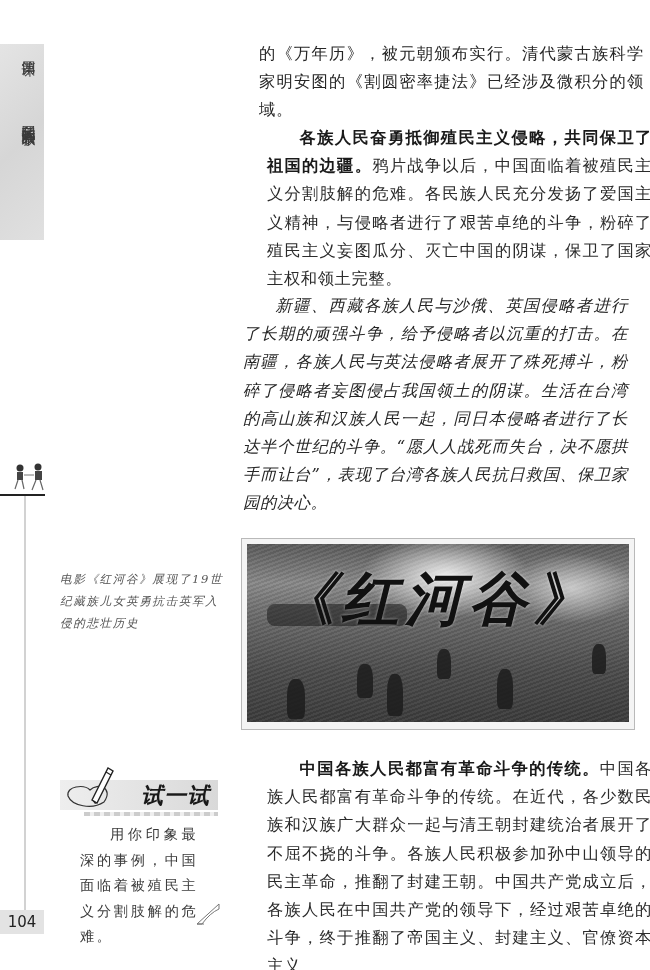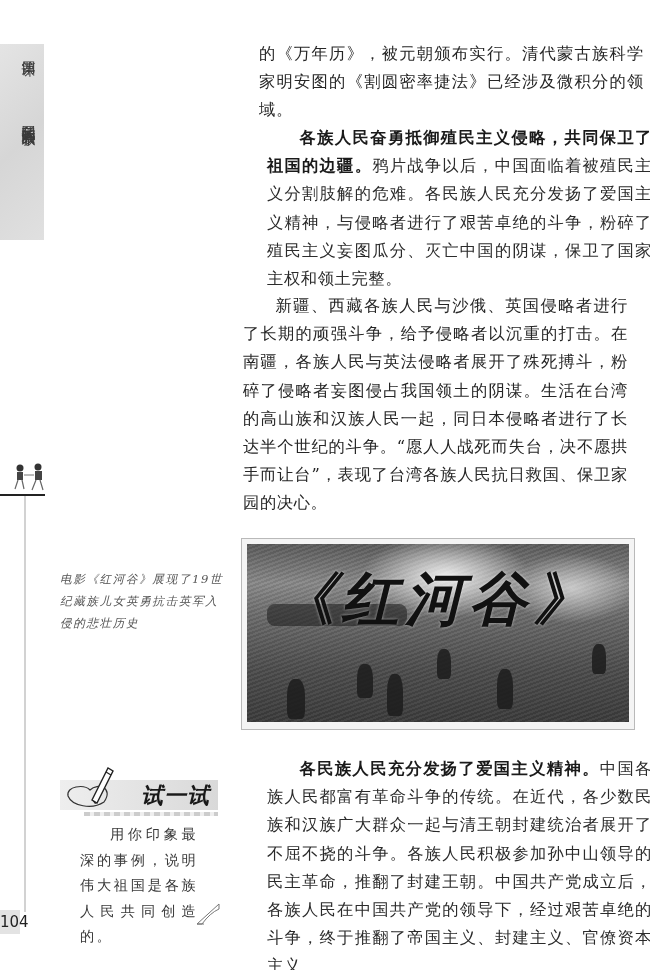--- a/index.html
+++ b/index.html
@@ -27,21 +27,21 @@
     margin:0; font-size:16.3px; line-height:28.2px; text-align:justify;
     text-align-last:left; letter-spacing:0.6px;
   }
   .kai { font-family:"DejaVu Serif","Liberation Serif",serif; color:#262626; }
   .song { font-family:"DejaVu Sans","Liberation Sans",sans-serif; color:#2b2b2b; font-weight:300;margin-left:24px; }
   .indent { text-indent:2em; }
   .bold { font-family:"DejaVu Sans","Liberation Sans",sans-serif; font-weight:bold; color:#1a1a1a; }
 
   .p1 { top:40px;margin-left:16px; }
   .p2 { top:124px; }
-  .p3 { top:292px; }
+  .p3 { top:292px;font-style:italic; }
   .p4 { top:755px; }
 
   .figures-icon {
     position:absolute; left:10px; top:462px; width:38px; height:30px;
   }
   .left-rule-h { position:absolute; left:0; top:494px; width:45px; height:2px; background:#222; }
   .left-rule-v { position:absolute; left:24px; top:496px; width:2px; height:416px; background:#d2d2d2; }
 
   .caption {
     position:absolute; left:60px; top:536px; width:165px;
@@ -85,21 +85,21 @@
   .tryit-body {
     position:absolute; left:80px; top:822px; width:118px;
     font-family:"DejaVu Sans","Liberation Sans",sans-serif; font-weight:300;
     font-size:14.2px; line-height:25.5px; color:#3a3a3a; letter-spacing:2.2px;
     text-align:justify;
   }
   .tryit-body .ind { display:inline-block; width:2em; }
   .corner-fold { position:absolute; left:196px; top:903px; width:24px; height:22px; }
 
   .page-num {
-    position:absolute; left:0; top:910px; width:20px; height:24px;
+    position:absolute; left:0; top:910px; width:44px; height:24px;
     background:#e3e3e3;
     font-family:"DejaVu Sans","Liberation Sans",sans-serif; font-size:15px; line-height:24px;
     text-align:center; color:#222;
   }
 </style>
 </head>
 <body>
 
 <div class="side-band"></div>
 <div class="vtext lesson">第四课</div>
@@ -138,32 +138,32 @@
     <div class="rider" style="left:140px;top:130px;width:16px;height:42px;"></div>
     <div class="rider" style="left:190px;top:105px;width:14px;height:30px;"></div>
     <div class="rider" style="left:250px;top:125px;width:16px;height:40px;"></div>
     <div class="rider" style="left:345px;top:100px;width:14px;height:30px;"></div>
     <div class="rider" style="left:20px;top:60px;width:140px;height:22px;border-radius:8px;opacity:0.55;"></div>
     <div class="photo-title">《红河谷》</div>
   </div>
 </div>
 
 <p class="body-col para song indent p4">
-  <span class="bold">各民族人民充分发扬了爱国主义精神。</span><span>中国各族人民都富有革命斗争的传统。在近代，各少数民族和汉族广大群众一起与清王朝封建统治者展开了不屈不挠的斗争。各族人民积极参加孙中山领导的民主革命，推翻了封建王朝。中国共产党成立后，各族人民在中国共产党的领导下，经过艰苦卓绝的斗争，终于推翻了帝国主义、封建主义、官僚资本主义</span>
+  <span class="bold">中国各族人民都富有革命斗争的传统。</span><span>中国各族人民都富有革命斗争的传统。在近代，各少数民族和汉族广大群众一起与清王朝封建统治者展开了不屈不挠的斗争。各族人民积极参加孙中山领导的民主革命，推翻了封建王朝。中国共产党成立后，各族人民在中国共产党的领导下，经过艰苦卓绝的斗争，终于推翻了帝国主义、封建主义、官僚资本主义</span>
 </p>
 
 <div class="tryit-head">
   <span class="tryit-head-label">试一试</span>
 </div>
 <svg class="pencil-icon" viewBox="0 0 60 50">
   <path d="M6 34 C 4 24, 22 22, 28 28 C 36 20, 52 26, 42 40 C 30 48, 10 44, 6 34 Z" fill="none" stroke="#333" stroke-width="1.2"></path>
   <path d="M30 38 L46 6 L51 9 L35 41 Z" fill="#fff" stroke="#222" stroke-width="1.4"></path>
   <path d="M30 38 L33 42 L35 41 Z" fill="#222"></path>
   <path d="M44 10 L49 13" stroke="#222" stroke-width="1.2"></path>
 </svg>
 <div class="tryit-strip"></div>
-<div class="tryit-body"><span class="ind"></span><span>用你印象最深的事例，说明伟大祖国是各族人民共同创造的。</span></div>
+<div class="tryit-body"><span class="ind"></span><span>用你印象最深的事例，中国面临着被殖民主义分割肢解的危难。</span></div>
 <svg class="corner-fold" viewBox="0 0 24 22">
   <path d="M1 21 L23 1 L23 6 Q 14 10 6 21 Z" fill="#fff" stroke="#777" stroke-width="1"></path>
   <path d="M1 21 L8 21" stroke="#777" stroke-width="1"></path>
 </svg>
 
 <div class="page-num">104</div>
 
 </body></html>

